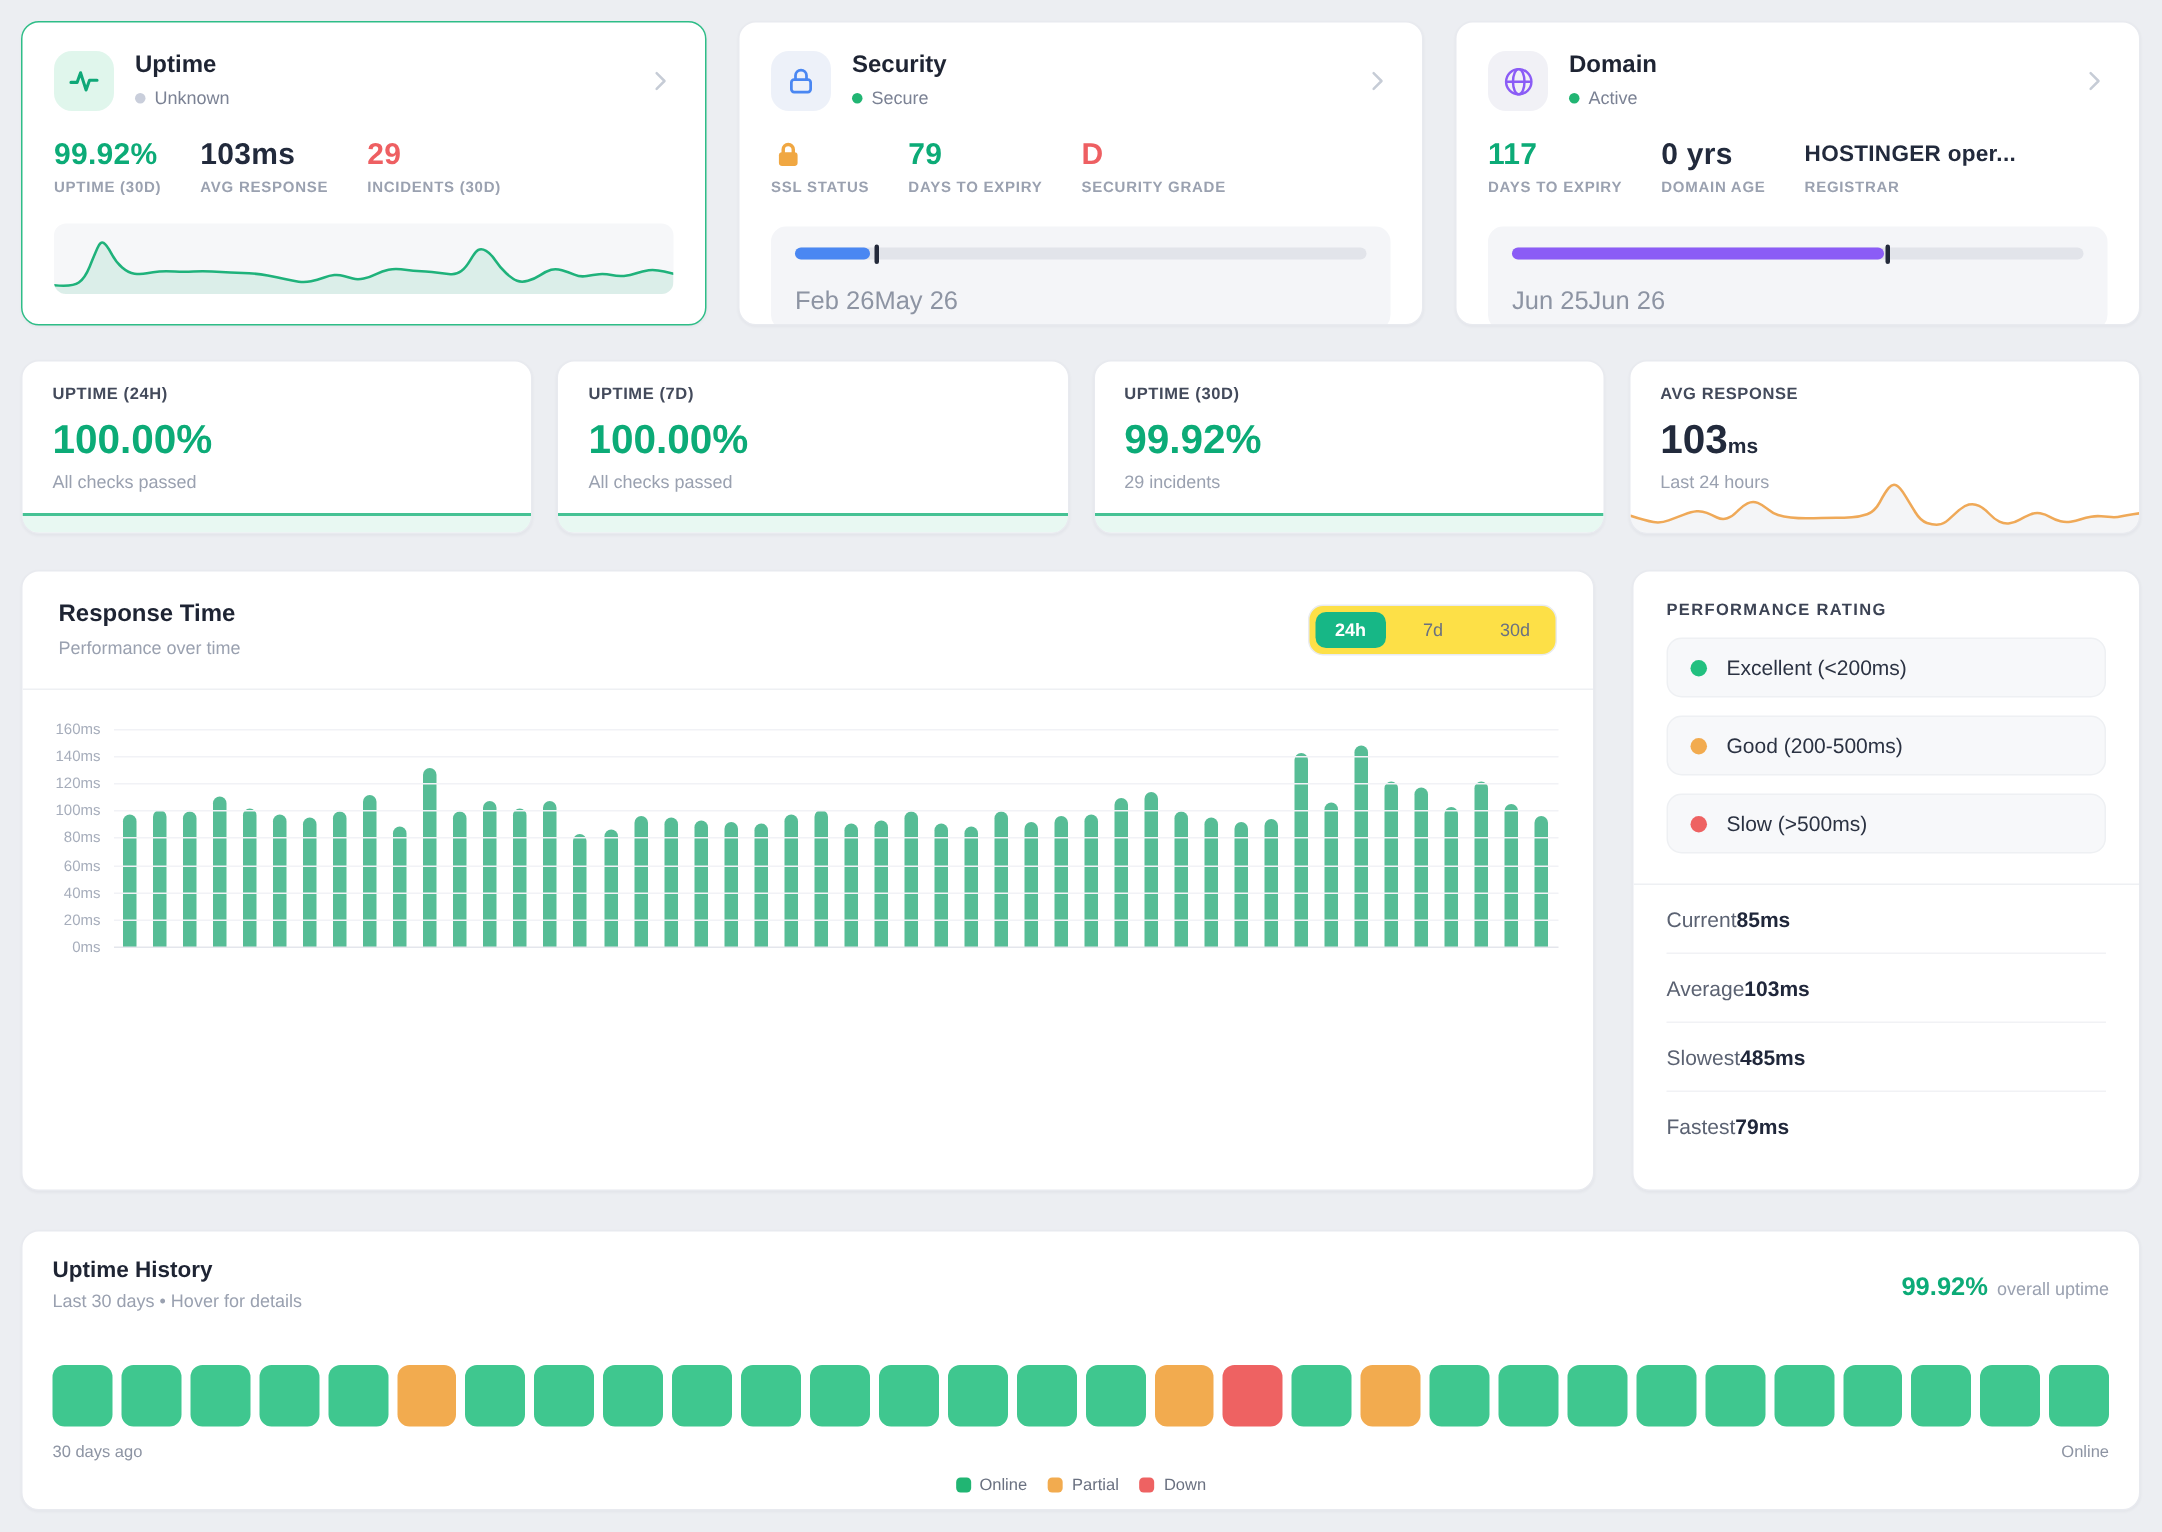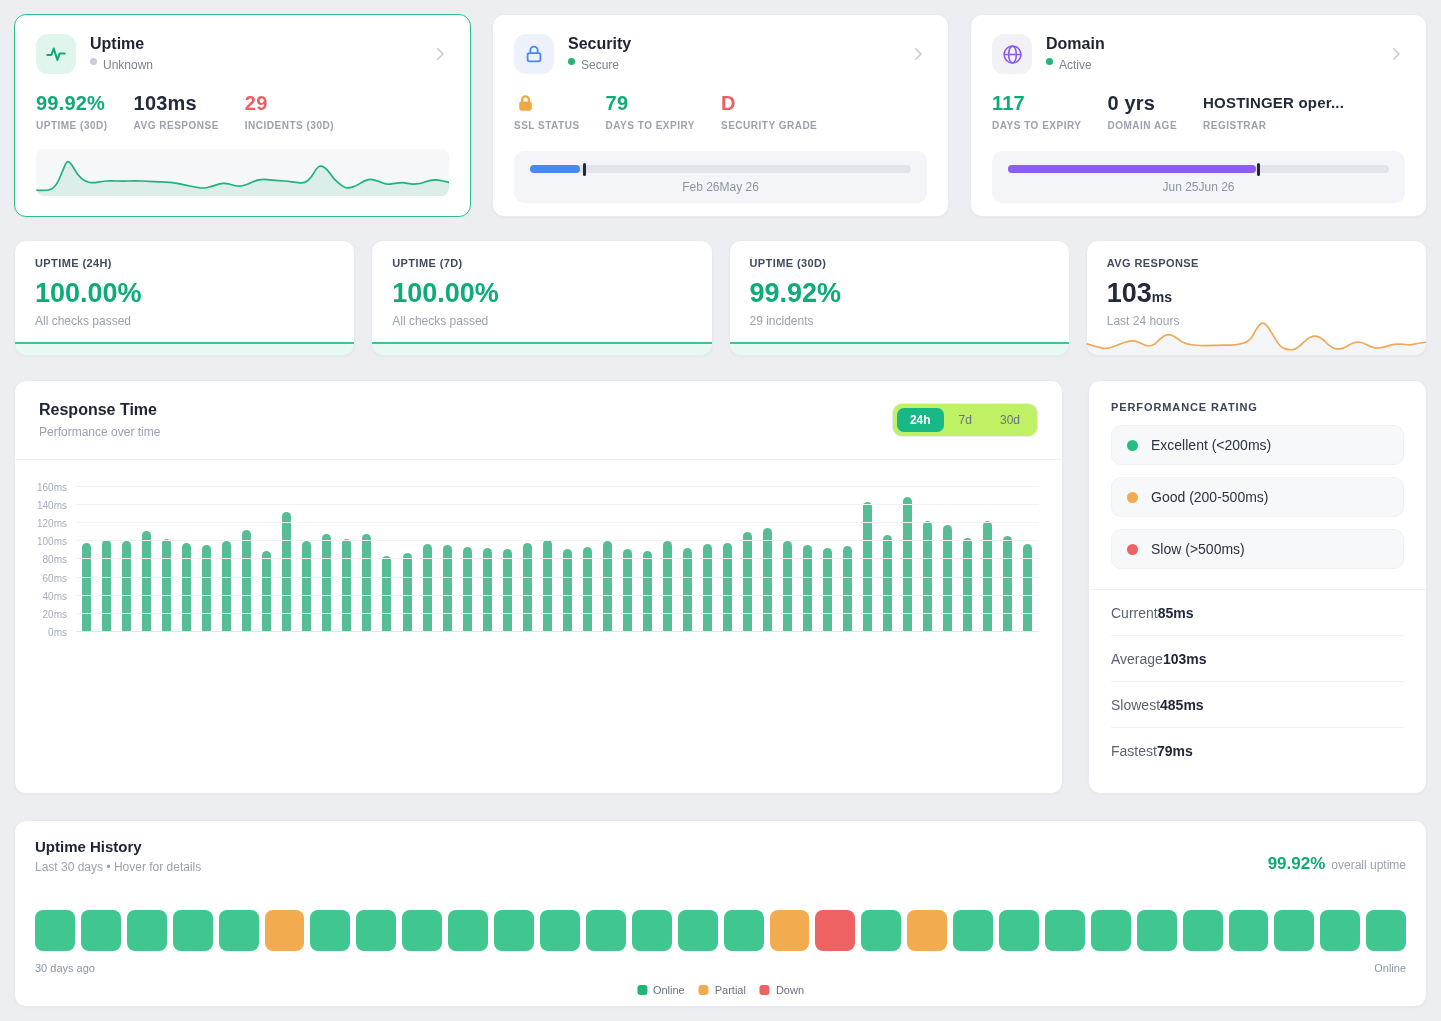--- a/index.html
+++ b/index.html
@@ -28,57 +28,57 @@
   .top-card { flex: 1; height: 203px; padding: 19px 21px; overflow: hidden; cursor: pointer; }
   .top-card.selected { border: 1.5px solid #2ebd87; }
 
   .tc-header { display: flex; align-items: flex-start; }
   .icon-tile { width: 40px; height: 40px; border-radius: 12px; display: flex; align-items: center; justify-content: center; flex: 0 0 auto; }
   .tile-mint { background: #e0f6ec; }
   .tile-blue { background: #edf1f9; }
   .tile-gray { background: #f1f1f6; }
   .tc-titles { margin-left: 14px; padding-top: 1px; }
   .tc-title { font-size: 16px; font-weight: 700; color: #1e2433; }
-  .tc-status { display: flex; align-items: flex-start; gap: 6px; margin-top: 5px; font-size: 12px; color: #7b8294; }
+  .tc-status { display: flex; align-items: center; gap: 6px; margin-top: 5px; font-size: 12px; color: #7b8294; }
   .dot { width: 7px; height: 7px; border-radius: 50%; display: inline-block; background: #c9cedb; }
   .chevron { margin-left: auto; align-self: center; color: #c6ccd6; cursor: pointer; line-height: 0; }
 
   .tc-stats { display: flex; gap: 26px; margin-top: 17px; }
   .tc-value { font-size: 20px; font-weight: 700; line-height: 24px; letter-spacing: .2px; display: flex; align-items: center; }
   .tc-value.small { font-size: 15px; }
   .tc-label { font-size: 10px; font-weight: 600; color: #9aa1b0; letter-spacing: .5px; margin-top: 5px; white-space: nowrap; }
   .c-green { color: #0cab77; }
   .c-red { color: #ee5f62; }
   .c-dark { color: #222a3c; }
 
   .tc-spark { margin-top: 18px; height: 47px; background: #f6f7f9; border-radius: 8px; overflow: hidden; }
   .tc-spark svg { display: block; width: 100%; height: 100%; }
 
   .progress-box { margin-top: 20px; background: #f4f5f8; border-radius: 10px; padding: 14px 16px 9px; }
   .track { position: relative; height: 8px; background: #e2e4ea; border-radius: 4px; }
   .fill { position: absolute; left: 0; top: 0; bottom: 0; border-radius: 4px; }
   .marker { position: absolute; top: -2.5px; width: 3px; height: 13px; background: #23293a; border-radius: 1.5px; }
-  .prog-labels { display: flex; justify-content: center; margin-top: 7px; font-size: 12px; color: #8d94a3; }
+  .prog-labels { display: flex; justify-content: flex-start; margin-top: 18px; font-size: 17px; color: #8d94a3; }
 
   
   .mini-card { flex: 1; height: 116px; padding: 16px 20px; overflow: hidden; }
   .mini-label { font-size: 11px; font-weight: 700; color: #434a5b; letter-spacing: .4px; }
   .mini-value { font-size: 27px; font-weight: 700; margin-top: 9px; position: relative; z-index: 2; }
   .mini-value .unit { font-size: 14px; }
   .mini-sub { font-size: 12px; color: #9aa1b0; margin-top: 5px; position: relative; z-index: 2; }
   .mini-deco-flat { position: absolute; left: 0; right: 0; bottom: 0; height: 13px; background: rgba(64,197,148,.12); border-top: 2px solid #45c294; }
   .mini-deco-spark { position: absolute; left: 0; right: 0; bottom: 0; height: 40px; }
   .mini-deco-spark svg { display: block; width: 100%; height: 100%; }
 
   
   .rt-card { flex: 1; height: 414px; overflow: hidden; }
   .rt-header { display: flex; align-items: center; padding: 20px 24px; border-bottom: 1px solid #eef0f3; justify-content: flex-end; }
   .rt-title { font-size: 16px; font-weight: 700; color: #1e2433; }
   .rt-sub { font-size: 12px; color: #9aa1b0; margin-top: 6px; }
-  .tabs { margin-left: auto; background: #bef264; border: 1px solid #e9ebef; border-radius: 10px; padding: 4px; display: flex; gap: 2px; }
+  .tabs { margin-left: auto; background: #fde047; border: 1px solid #e9ebef; border-radius: 10px; padding: 4px; display: flex; gap: 12px; }
   .tab { padding: 5px 13px; font-size: 12px; color: #6a7181; border-radius: 7px; cursor: pointer; }
   .tab.active { background: #17b786; color: #fff; font-weight: 700; }
 
   .rt-chart { padding: 27px 23px 0 0; }
   .rt-plot { position: relative; margin-left: 61px; height: 145px; }
   .grid-line { position: absolute; left: 0; right: 0; height: 1px; background: #f1f2f6; }
   .grid-line.base { background: #e4e6ec; }
   .y-tick { position: absolute; right: calc(100% + 9px); transform: translateY(50%); font-size: 10px; color: #a6adbb; white-space: nowrap; }
   .bars { position: absolute; left: 6px; right: 6px; top: 0; bottom: 0; display: flex; align-items: flex-end; justify-content: space-between; }
   .rt-bar { width: 9px; border-radius: 5px 5px 0 0; cursor: pointer; }
@@ -93,21 +93,21 @@
   .rating-dot { width: 11px; height: 11px; border-radius: 50%; flex: 0 0 auto; }
   .rating-label { font-size: 14px; color: #2b3242; font-weight: 500; }
   .perf-divider { margin: 20px -22px 0; border-top: 1px solid #eef0f3; }
   .stat-row { display: flex; align-items: center; padding: 15px 0 14px; border-bottom: 1px solid #f1f2f5; }
   .stat-row:last-child { border-bottom: none; }
   .stat-label { font-size: 14px; color: #5b6272; }
   .stat-value { font-size: 14px; font-weight: 700; color: #20273a; }
 
   
   .history-card { height: 187px; padding: 17px 20px; overflow: hidden; }
-  .hist-header { display: flex; align-items: flex-end; }
+  .hist-header { display: flex; align-items: flex-start; }
   .hist-title { font-size: 15px; font-weight: 700; color: #1e2433; }
   .hist-sub { font-size: 12px; color: #9aa1b0; margin-top: 5px; }
   .hist-overall { margin-left: auto; display: flex; align-items: baseline; gap: 6px; margin-top: 10px; }
   .hist-overall-value { font-size: 17px; font-weight: 700; color: #0cab77; }
   .hist-overall-label { font-size: 12px; color: #9aa1b0; }
   .blocks { display: flex; gap: 6px; margin-top: 36px; height: 41px; }
   .block { flex: 1; border-radius: 8px; cursor: pointer; }
   .hist-footer { position: relative; display: flex; justify-content: space-between; align-items: center; margin-top: 11px; font-size: 11px; color: #8d94a3; }
   .legend { position: absolute; left: 50%; transform: translateX(-50%); display: flex; gap: 14px; align-items: center; }
   .legend-item { display: flex; gap: 6px; align-items: center; font-size: 11px; color: #6a7181; margin-top: 44px; }

